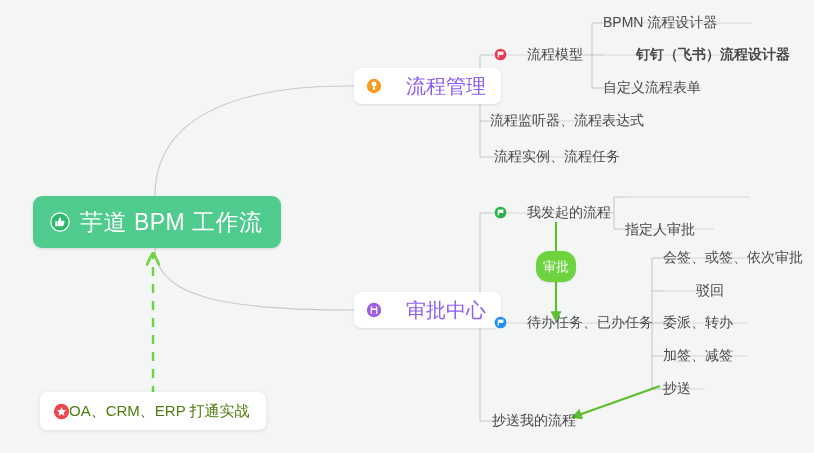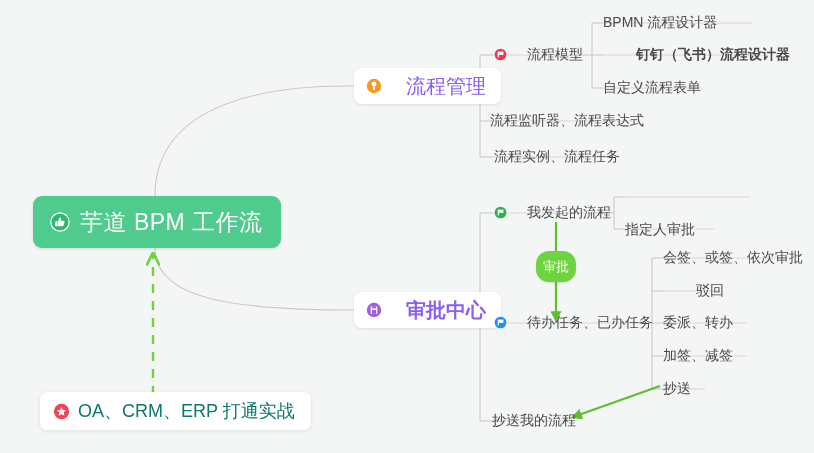--- a/index.html
+++ b/index.html
@@ -103,23 +103,22 @@
     border-radius: 7px;
     box-shadow: 0 1px 4px rgba(0,0,0,0.10);
     display: flex;
     align-items: center;
     height: 38px;
     padding: 0 16px 0 13px;
     box-sizing: border-box;
     white-space: nowrap;
   }
   .float-label {
-    color: #0f766e;
-    font-size: 18px;
-    margin-left: 9px;
+    color: #4d7c0f;
+    font-size: 15px;
   }
 
   
   .ic {
     display: inline-block;
     width: 16px;
     height: 16px;
     flex: 0 0 auto;
     line-height: 0;
   }
@@ -229,21 +228,21 @@
     <span class="ic">
       <svg viewBox="0 0 20 20" width="16" height="16" xmlns="http://www.w3.org/2000/svg">
         <circle cx="10" cy="10" r="9" fill="#f59a23"></circle>
         <circle cx="10" cy="7.6" r="3.1" fill="#ffffff"></circle>
         <rect x="8.7" y="10.2" width="2.6" height="4.4" rx="1.1" fill="#ffffff"></rect>
       </svg>
     </span>
     <span class="branch-label">流程管理</span>
   </div>
 
-  <div class="branch-node" style="left:354px; top:292px;font-weight:bold;">
+  <div class="branch-node" style="left:354px; top:292px;">
     <span class="ic">
       <svg viewBox="0 0 20 20" width="16" height="16" xmlns="http://www.w3.org/2000/svg">
         <circle cx="10" cy="10" r="9" fill="#a05ce0"></circle>
         <rect x="5.8" y="5.3" width="8.4" height="9.4" rx="1.1" fill="#ffffff"></rect>
         <rect x="7.4" y="5.3" width="5.2" height="2.7" fill="#a05ce0"></rect>
         <rect x="7.4" y="10.1" width="5.2" height="4.6" fill="#a05ce0"></rect>
       </svg>
     </span>
     <span class="branch-label">审批中心</span>
   </div>

